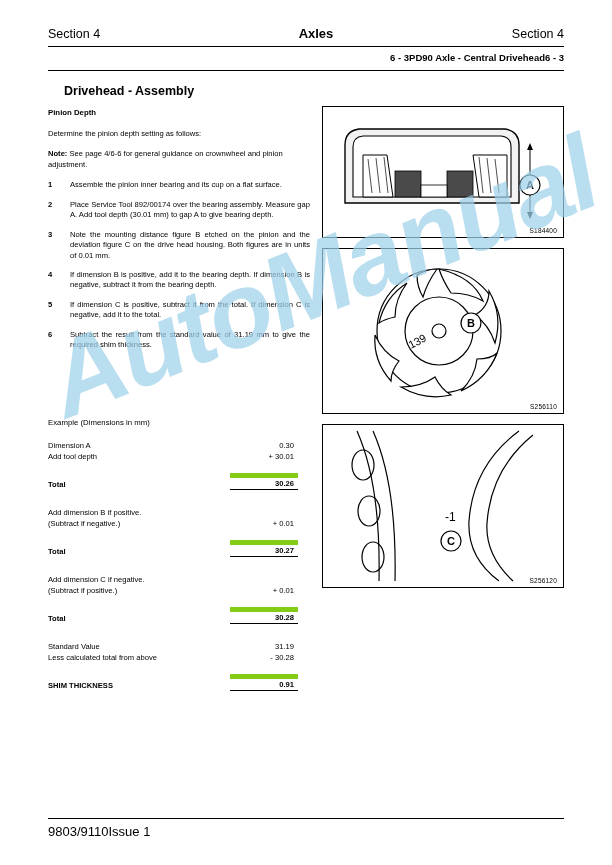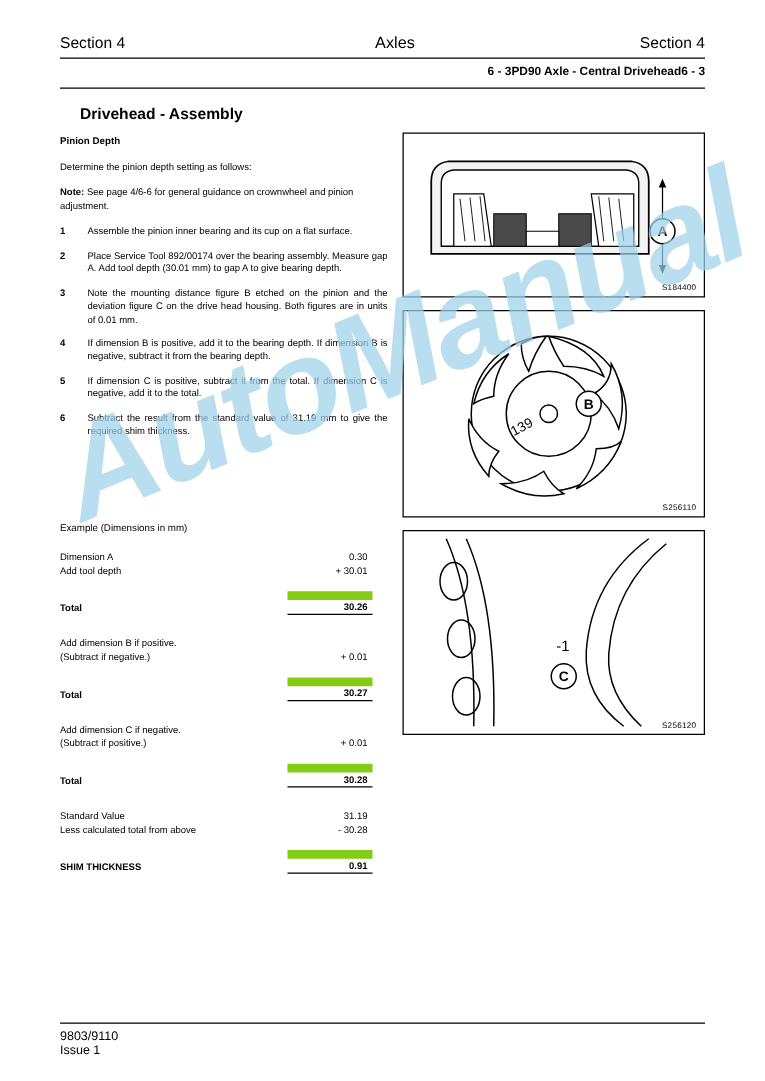--- a/index.html
+++ b/index.html
@@ -26,21 +26,21 @@
   .hdr-row1 {
     position: absolute;
     left: 48px; top: 26px;
     width: 516px;
     display: flex;
     align-items: baseline;
     justify-content: space-between;
     font-size: 12.5px;
   }
   .hdr-row1 .center {
-    font-weight: normal;
+    font-weight: bold;
     font-size: 13px;
     margin-left: 20px;
   }
   .hdr-rule {
     position: absolute;
     left: 48px; top: 46px;
     width: 516px;
     height: 1px;
     background: #000;
   }
@@ -130,21 +130,21 @@
   .calc-row .lbl { flex: 1; }
   .calc-row .val {
     width: 64px;
     text-align: right;
     padding-right: 4px;
   }
   .calc-row.total { margin-top: 1px; }
   .calc-row.total .lbl { font-weight: bold; }
   .calc-row.total .val {
     font-weight: bold;
-    border-top: 7px solid #84cc16;
+    border-top: 5px solid #84cc16;
     border-bottom: 1px solid #000;
   }
   .calc-gap { height: 17px; }
   .calc-gap-sm { height: 10px; }
 
   
   .fig {
     position: absolute;
     border: 1px solid #000;
     background: #ffffff;
@@ -184,22 +184,21 @@
     width: 516px;
     height: 1px;
     background: #000;
   }
   .ftr-row {
     position: absolute;
     left: 48px; top: 824px;
     width: 516px;
     display: flex;
     justify-content: flex-start;
-    font-size: 10px;
-    flex-direction: column;
+    font-size: 13px;
   }
 </style>
 </head>
 <body>
 
 <div class="page">
 
   <div class="hdr-row1">
     <span>Section 4</span>
     <span class="center">Axles</span>

